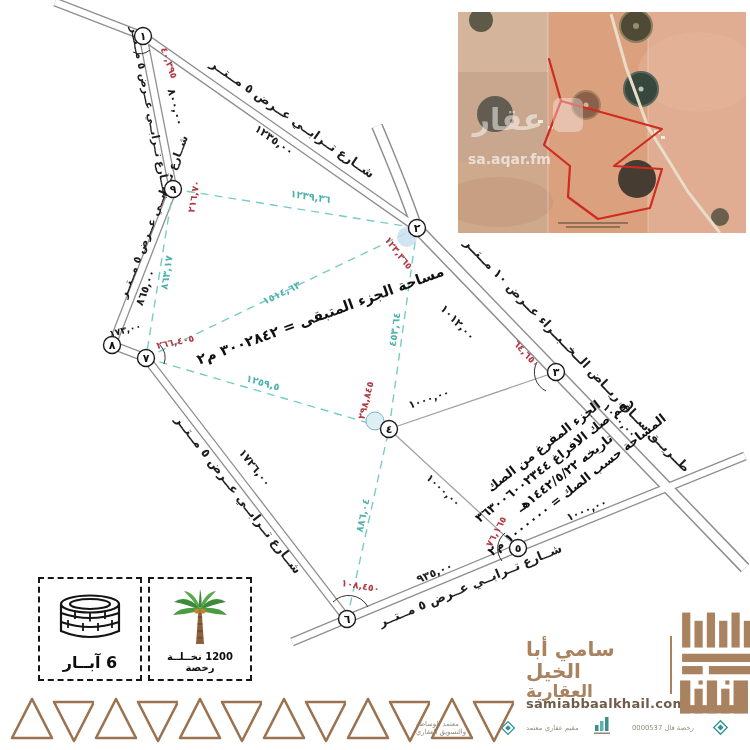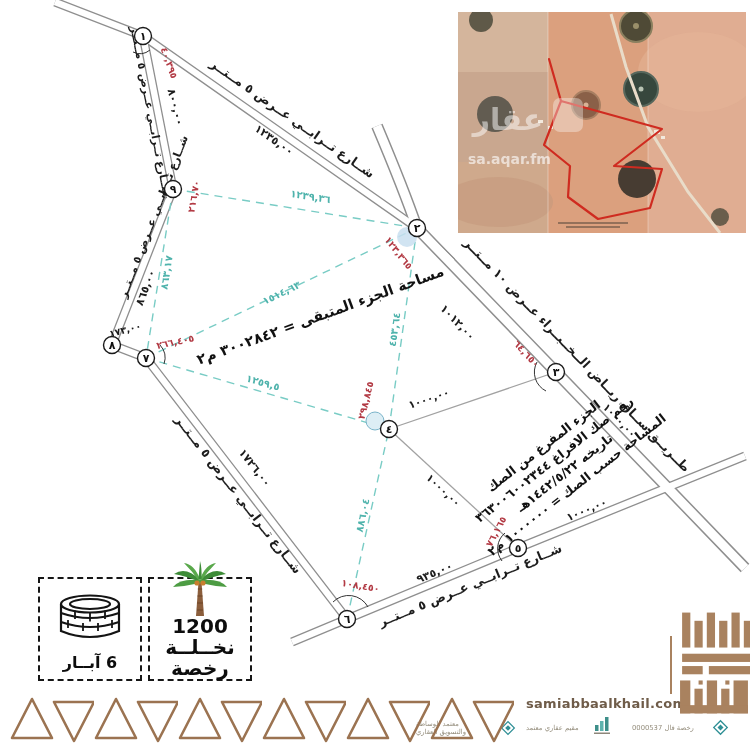--- a/index.html
+++ b/index.html
@@ -15,21 +15,21 @@
   .t-blk{font-size:9.5px;font-weight:bold;fill:#1c1c1c;}
   .t-note{font-size:14.5px;font-weight:bold;fill:#111;}
   .t-deed{font-size:12.5px;font-weight:bold;fill:#111;}
   .t-vnum{font-size:11px;font-weight:bold;fill:#111;}
   .sat{position:absolute;left:458px;top:12px;width:288px;height:221px;}
   .legend-box{position:absolute;width:104px;height:104px;border:2.5px dashed #161616;
               box-sizing:border-box;display:flex;flex-direction:column;align-items:center;
               justify-content:flex-end;background:#fff;}
   .legend-box .icon-wrap{flex:1;display:flex;align-items:center;justify-content:center;width:100%;}
   .legend-label{font-weight:bold;color:#0d0d0d;font-size:16px;line-height:1.05;margin-bottom:7px;text-align:center;}
-  .legend-label.small{font-size:20px;margin-bottom:0;}
+  .legend-label.small{font-size:10px;margin-bottom:6px;}
   .branding{position:absolute;left:520px;top:612px;width:230px;height:106px;}
   .brand-name{position:absolute;right:84px;top:26px;width:140px;text-align:left;color:#a9825f;
               font-weight:bold;font-size:20px;line-height:1.1;}
   .brand-name .l2{font-size:17px;}
   .brand-divider{position:absolute;right:78px;top:24px;width:2.5px;height:58px;background:#a9825f;}
   .brand-site{position:absolute;right:84px;top:84px;width:140px;text-align:center;
               color:#6f5c49;font-weight:bold;font-size:13px;letter-spacing:.3px;}
   .brand-logo{position:absolute;right:0px;top:0px;}
   .certs{position:absolute;left:408px;top:714px;width:342px;height:34px;}
   .cert-txt{position:absolute;color:#948d7c;font-size:6.8px;font-weight:normal;line-height:1.25;text-align:left;}
@@ -246,20 +246,24 @@
           <circle cx="3" cy="-5" r="2.6" fill="#c87f2f"></circle>
       </svg>
     </div>
     <div class="legend-label small" dir="rtl">
       <div>1200 نخــلــة</div>
       <div>رخصة</div>
     </div>
   </div>
 
   <div class="branding">
+    <div class="brand-name" dir="rtl">
+      <div>سامي أبا الخيل</div>
+      <div class="l2">العقارية</div>
+    </div>
     <div class="brand-divider"></div>
     <div class="brand-site">samiabbaalkhail.com</div>
     <svg class="brand-logo" width="72" height="104" viewBox="0 0 70 100">
       <g fill="#a9825f">
         <rect x="4" y="0" width="8" height="34"></rect>
           <rect x="16" y="8" width="8" height="26"></rect>
         <rect x="28" y="0" width="8" height="34"></rect>
           <rect x="40" y="8" width="8" height="26"></rect>
         <rect x="52" y="0" width="8" height="34"></rect>
           <rect x="64" y="8" width="6" height="26"></rect>

